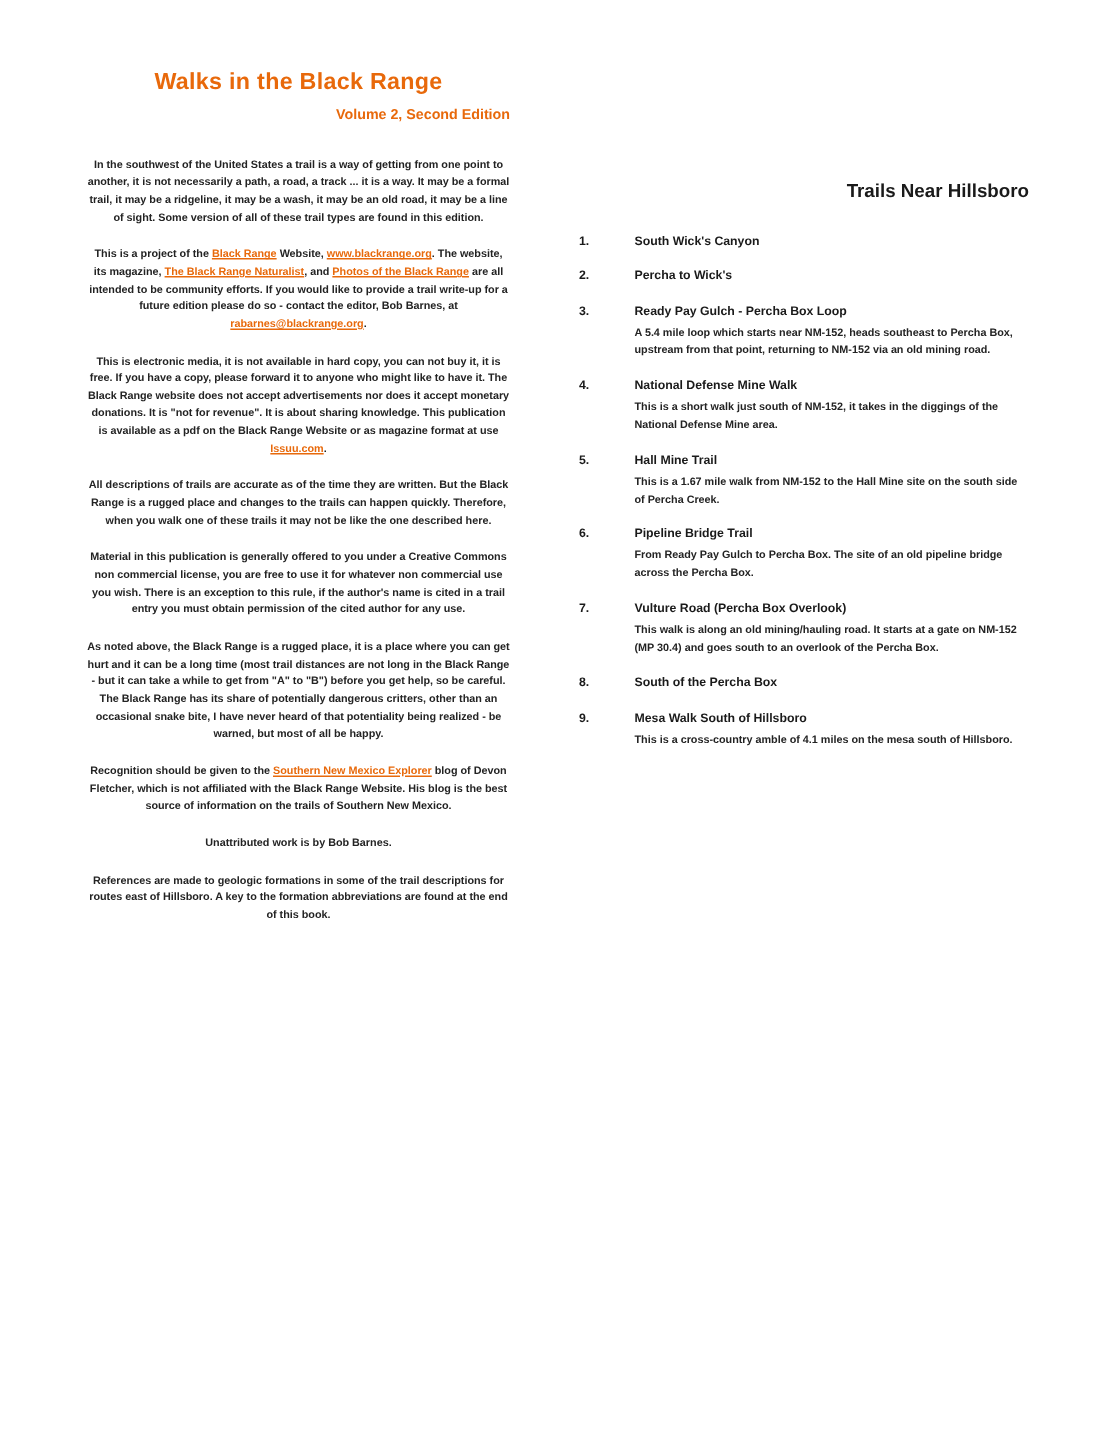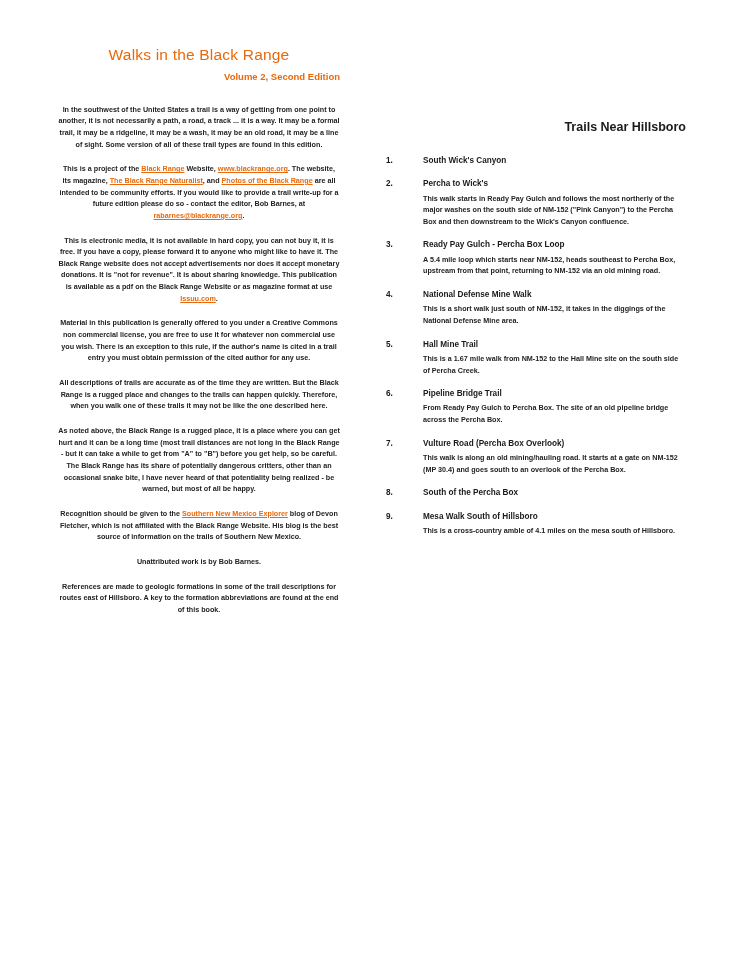--- a/index.html
+++ b/index.html
@@ -24,21 +24,21 @@
 
   
   .left-col {
     position: absolute;
     left: 58px;
     top: 46px;
     width: 282px;
   }
   .doc-title {
     color: #e8690b;
-    font-weight: normal;
+    font-weight: bold;
     font-size: 15.5px;
     text-align: center;
     letter-spacing: 0.2px;
     line-height: 1.2;
     margin: 0 0 6px 0;
   }
   .doc-subtitle {
     color: #e8690b;
     font-weight: bold;
     font-size: 9.5px;
@@ -110,42 +110,41 @@
   <div class="left-col">
     <h1 class="doc-title">Walks in the Black Range</h1>
     <div class="doc-subtitle">Volume 2, Second Edition</div>
 
     <p class="para">In the southwest of the United States a trail is a way of getting from one point to another, it is not necessarily a path, a road, a track ... it is a way.  It may be a formal trail, it may be a ridgeline, it may be a wash, it may be an old road, it may be a line of sight.  Some version of all of these trail types are found in this edition.</p>
 
     <p class="para">This is a project of the <span class="lnk">Black Range</span> Website, <span class="lnk">www.blackrange.org</span>.  The website, its magazine, <span class="lnk">The Black Range Naturalist</span>, and <span class="lnk">Photos of the Black Range</span> are all intended to be community efforts.  If you would like to provide a trail write-up for a future edition please do so - contact the editor, Bob Barnes, at <span class="lnk">rabarnes@blackrange.org</span>.</p>
 
     <p class="para">This is electronic media, it is not available in hard copy, you can not buy it, it is free.  If you have a copy, please forward it to anyone who might like to have it.  The Black Range website does not accept advertisements nor does it accept monetary donations.  It is "not for revenue".  It is about sharing knowledge.  This publication is available as a pdf on the Black Range Website or as magazine format at use <span class="lnk">Issuu.com</span>.</p>
 
+    <p class="para">All descriptions of trails are accurate as of the time they are written.  But the Black Range is a rugged place and changes to the trails can happen quickly.  Therefore, when you walk one of these trails it may not be like the one described here.</p>
     <p class="para">Material in this publication is generally offered to you under a Creative Commons non commercial license, you are free to use it for whatever non commercial use you wish.  There is an exception to this rule, if the author's name is cited in a trail entry you must obtain permission of the cited author for any use.</p>
-    <p class="para">All descriptions of trails are accurate as of the time they are written.  But the Black Range is a rugged place and changes to the trails can happen quickly.  Therefore, when you walk one of these trails it may not be like the one described here.</p>
     <p class="para">As noted above, the Black Range is a rugged place, it is a place where you can get hurt and it can be a long time (most trail distances are not long in the Black Range - but it can take a while to get from "A" to "B") before you get help, so be careful.  The Black Range has its share of potentially dangerous critters, other than an occasional snake bite, I have never heard of that potentiality being realized - be warned, but most of all be happy.</p>
 
     <p class="para">Recognition should be given to the <span class="lnk">Southern New Mexico Explorer</span> blog of Devon Fletcher, which is not affiliated with the Black Range Website. His blog is the best source of information on the trails of Southern New Mexico.</p>
 
     <p class="para">Unattributed work is by Bob Barnes.</p>
     <p class="para">References are made to geologic formations in some of the trail descriptions for routes east of Hillsboro. A key to the formation abbreviations are found at the end of this book.</p>
   </div>
 
   <div class="right-col">
     <h2 class="right-title">Trails Near Hillsboro</h2>
 
     <div class="trail">
       <span class="trail-num">1.</span>
       <div class="trail-name">South Wick's Canyon</div>
     </div>
 
     <div class="trail">
       <span class="trail-num">2.</span>
       <div class="trail-name">Percha to Wick's</div>
-      <div class="trail-desc">This walk starts in Ready Pay Gulch and follows the most northerly of the major washes on the south side of NM-152 ("Pink Canyon") to the Percha Box and then downstream to the Wick's Canyon confluence.</div>
     </div>
 
     <div class="trail">
       <span class="trail-num">3.</span>
       <div class="trail-name">Ready Pay Gulch - Percha Box Loop</div>
       <div class="trail-desc">A 5.4 mile loop which starts near NM-152, heads southeast to Percha Box, upstream from that point, returning to NM-152 via an old mining road.</div>
     </div>
 
     <div class="trail">
       <span class="trail-num">4.</span>

